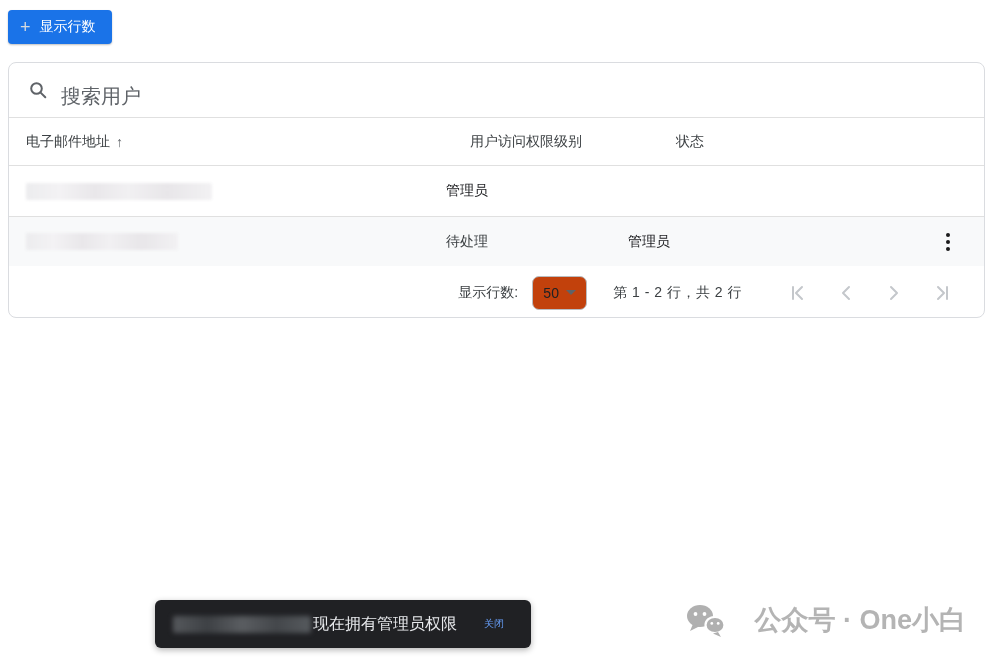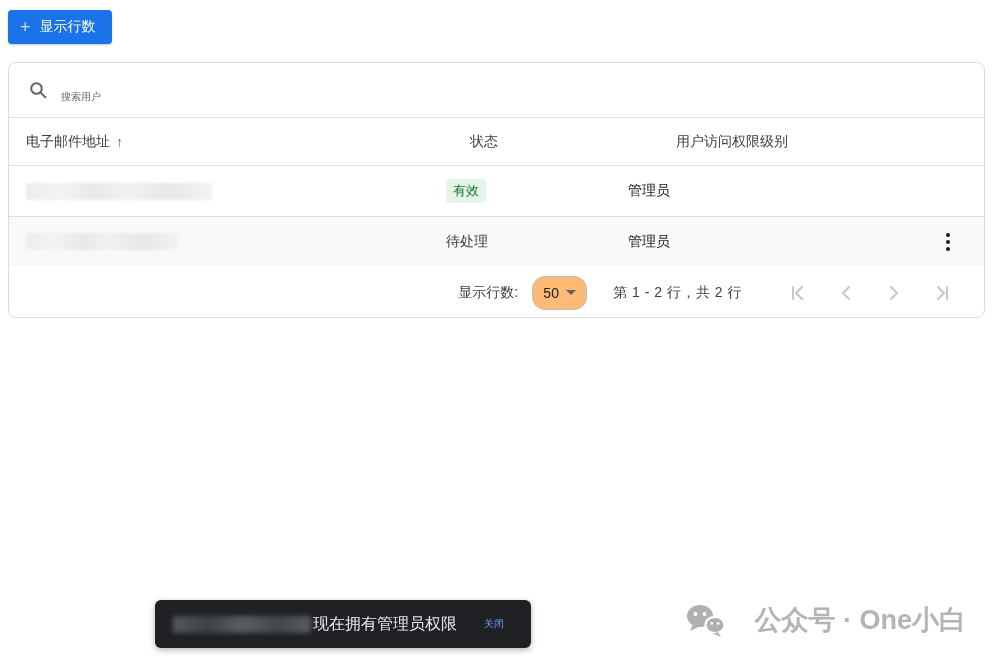--- a/index.html
+++ b/index.html
@@ -33,21 +33,21 @@
     border-radius: 8px;
     overflow: hidden;
   }
   .search-row {
     height: 55px; display: flex; align-items: center;
     padding: 0 20px; gap: 14px;
     border-bottom: 1px solid #e0e0e0;
   }
   .search-row input {
     border: none; outline: none; flex: 1;
-    font-size: 10px; font-family: inherit; color: #1d4ed8; margin-top: 12px;
+    font-size: 20px; font-family: inherit; color: #1d4ed8; margin-top: 12px;
   }
   .search-row input::placeholder { color: #5f6368; opacity: 1; }
 
   .grid-row {
     display: grid;
     grid-template-columns: 420px 182px 1fr 62px;
     align-items: center;
     padding-left: 17px;
   }
   .thead {
@@ -85,23 +85,23 @@
   .kebab i { width: 4px; height: 4px; border-radius: 50%; background: #1b1b1b; }
 
   
   .pagination {
     height: 53px; display: flex; align-items: center; justify-content: flex-end;
     padding-right: 18px; font-size: 14px; color: #3c4043;
   }
   .rpp-select {
     margin-left: 14px;
     width: 55px; height: 34px;
-    border: 1px solid #b9bdc1; border-radius: 13px;
+    border: 1px solid #b9bdc1; border-radius: 7px;
     display: inline-flex; align-items: center; justify-content: center; gap: 7px;
-    background: #fdba74; cursor: pointer; font-size: 14px; color: #202124;
+    background: #c2410c; cursor: pointer; font-size: 14px; color: #202124;
   }
   .caret-down {
     width: 0; height: 0;
     border-left: 5px solid transparent; border-right: 5px solid transparent;
     border-top: 5px solid #5f6368;
   }
   .range-label { margin-left: 26px; letter-spacing: .5px; }
   .pager-nav { display: flex; align-items: center; margin-left: 32px; }
   .pager-btn {
     width: 48px; height: 40px; border: none; background: transparent;
@@ -154,33 +154,32 @@
     </svg>
     <input type="text" placeholder="搜索用户" style="">
   </div>
 
   <div class="grid-row thead">
     <div class="th">
       <span>电子邮件地址</span>
       <span class="sort-arrow">↑</span>
     </div>
     <div class="th">
+      <span>用户访问权限级别</span>
+    </div>
+    <div class="th">
       <span>状态</span>
-    </div>
-    <div class="th">
-      <span>用户访问权限级别</span>
     </div>
     <div></div>
   </div>
 
   <div class="grid-row trow">
     <div>
         <div class="redacted r1"></div>
       </div>
-    <div><span class="badge-active">有效</span></div>
     <div>管理员</div>
     <div></div>
   </div>
 
   <div class="grid-row trow alt">
     <div>
         <div class="redacted r2"></div>
       </div>
     <div><span class="status-plain">待处理</span></div>
     <div>管理员</div>

